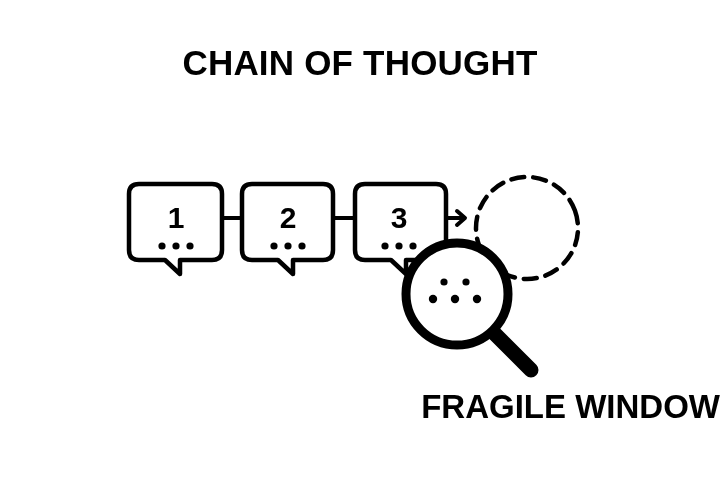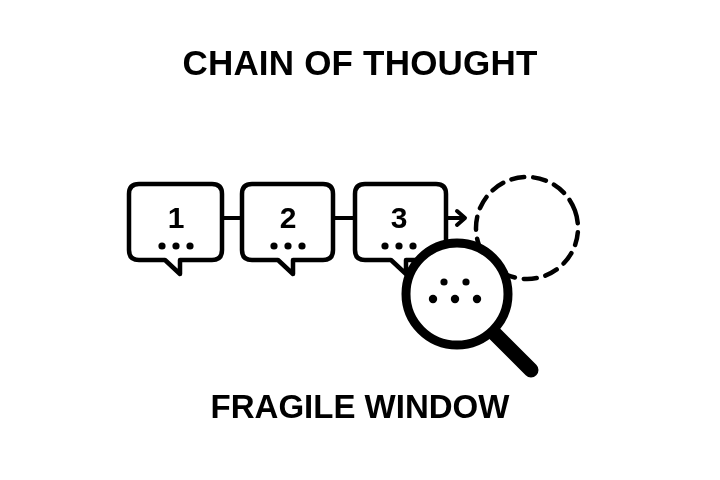--- a/index.html
+++ b/index.html
@@ -3,21 +3,21 @@
   <meta charset="utf-8">
   <style>
     html, body { margin: 0; padding: 0; background: #ffffff; }
     body { width: 720px; height: 480px; position: relative; overflow: hidden; font-family: "Liberation Sans", sans-serif; }
     .title {
       position: absolute; left: 0; top: 40px; width: 720px; text-align: center;
       font-family: "Liberation Sans", sans-serif; font-weight: bold; font-size: 35px;
       line-height: 46px; color: #000; letter-spacing: 0.2px;
     }
     .subtitle {
-      position: absolute; left: 0; top: 386px; width: 720px; text-align: center;
+      position: absolute; left: 0; top: 386px; width: 720px; text-align: right;
       font-family: "Liberation Sans", sans-serif; font-weight: bold; font-size: 33px;
       line-height: 42px; color: #000;
     }
     svg.diagram { position: absolute; left: 0; top: 0; }
     .num { font-family: "Liberation Sans", sans-serif; font-weight: bold; font-size: 30px; }
   </style>
 </head>
 <body>
 
 <div class="title">

